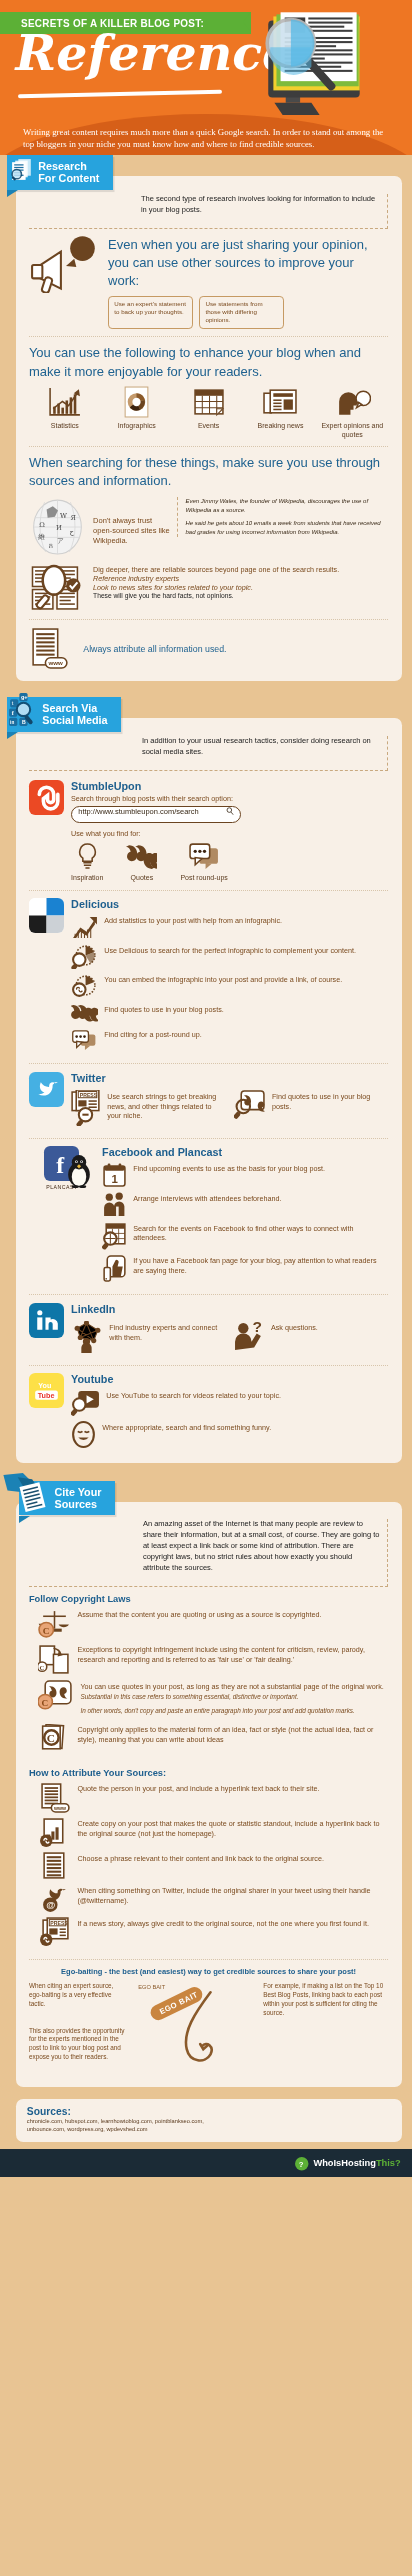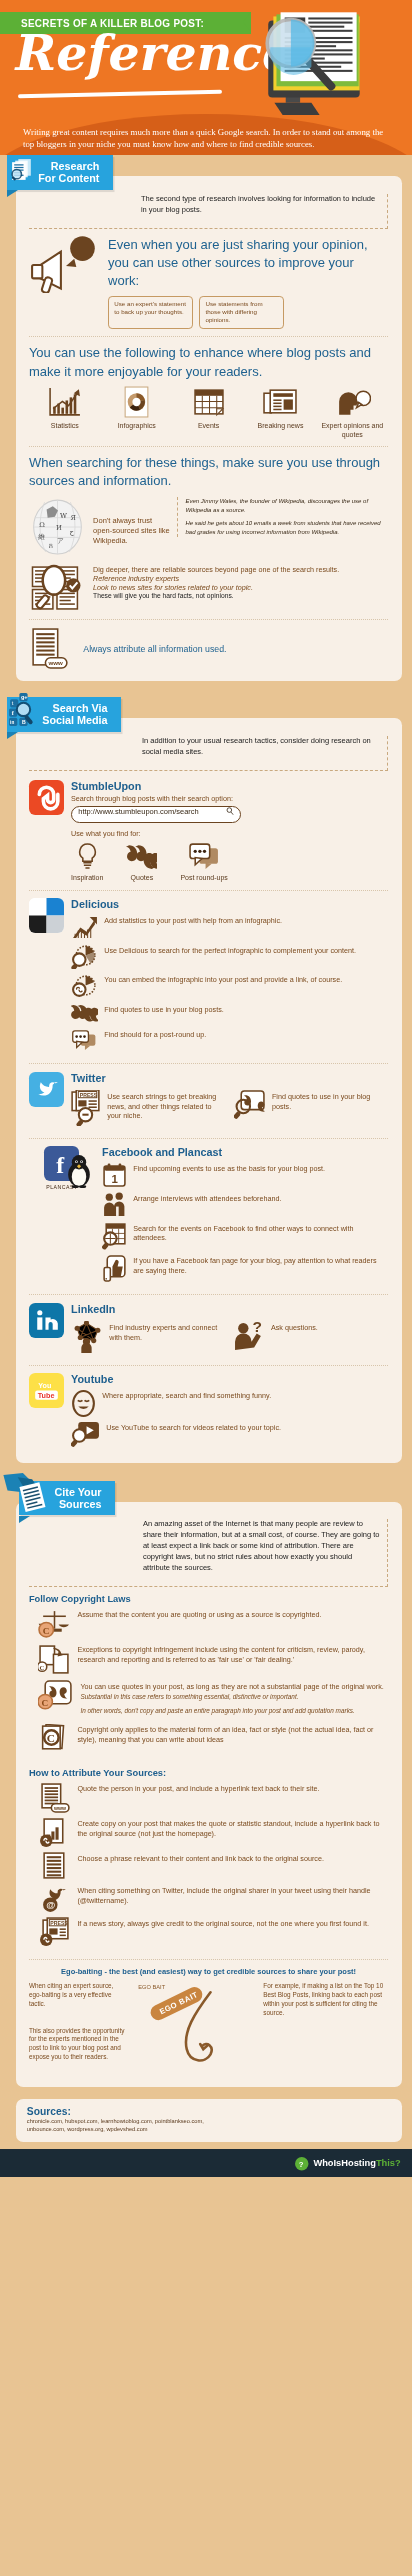--- a/index.html
+++ b/index.html
@@ -51,21 +51,20 @@
   
   .section { position: relative; padding: 0 0 4.1px 0; }
   .sec-head {
     position: relative; display: inline-block; background: #27a3dd;
     padding: 5.2px 13.4px 5.2px 31px; margin-left: 7.2px; z-index: 5;
     box-shadow: 1.5px 2.1px 0 rgba(0,0,0,.10);
   }
   .sec-head h2 {
     color: #fff; font-size: 10.8px; line-height: 1.12; font-weight: bold;
     font-family: "Liberation Sans Narrow","Liberation Sans",sans-serif;
-    text-align: right;
   }
   .sec-head::after {
     content:""; position:absolute; left:0; bottom:-7.2px;
     border-left: 11.3px solid #1b82b5; border-bottom: 7.2px solid transparent;
   }
   .sec-head-icon { position: absolute; left: 3.1px; top: 2.1px; }
   .card {
     background: #f8f0e7; border-radius: 7.2px;
     margin: -13.4px 10.3px 0 15.5px; padding: 17.5px 13.4px 10.3px 13.4px; position: relative;
   }
@@ -239,21 +238,21 @@
           <div class="lead-blue">Even when you are just sharing your opinion, you can use other sources to improve your work:</div>
           <div style="display:flex;gap:6.2px;margin-top:5.2px;">
             <div class="pill">Use an expert's statement to back up your thoughts.</div>
             <div class="pill">Use statements from those with differing opinions.</div>
           </div>
         </div>
       </div>
 
       <div class="divider"></div>
 
-      <div class="lead-blue">You can use the following to enhance where blog posts and make it more enjoyable for your readers.</div>
+      <div class="lead-blue">You can use the following to enhance your blog when and make it more enjoyable for your readers.</div>
 
       <div class="feat-row">
         <div class="feat">
           <svg width="36" height="32" viewBox="0 0 70 62">
             <g stroke="#6b4420" stroke-width="3" fill="none">
                 <path d="M6 4v52h58"></path>
               </g>
             <g fill="#6b4420">
               <rect x="12" y="40" width="5" height="14"></rect>
                 <rect x="20" y="34" width="5" height="20"></rect>
@@ -548,21 +547,21 @@
               <rect x="22" y="10" width="34" height="26" rx="5" fill="#b08a62"></rect>
               <path d="M32 34 L32 46 L44 36 Z" fill="#b08a62"></path>
               <rect x="4" y="2" width="36" height="26" rx="5" fill="#fff" stroke="#6b4420" stroke-width="3"></rect>
               <path d="M13 26 L13 40 L26 28 Z" fill="#fff" stroke="#6b4420" stroke-width="3"></path>
               <g fill="#3d2410">
                   <circle cx="13" cy="15" r="3"></circle>
                   <circle cx="22" cy="15" r="3"></circle>
                   <circle cx="31" cy="15" r="3"></circle>
                 </g>
             </svg>
-            <div class="txt">Find should for a post-round up.</div>
+            <div class="txt">Find citing for a post-round up.</div>
           </div>
         </div>
       </div>
 
       <div class="divider"></div>
 
       <div class="sm-block">
         <div class="sm-logo" style="background:#45b0e3">
           <svg width="35" height="35" viewBox="0 0 68 68">
               <path d="M56 20 a14 14 0 0 1 -5 2 a7 7 0 0 0 -12 5 v2 a18 18 0 0 1 -16 -9 s-7 14 7 20 a19 19 0 0 1 -12 3 c13 7 28 0 28 -17 a8 8 0 0 0 0 -1 a10 10 0 0 0 4 -5z" fill="#fff"></path>
@@ -723,36 +722,36 @@
         <div class="sm-logo" style="background:#fde047">
           <svg width="35" height="35" viewBox="0 0 68 68">
             <text x="18" y="30" fill="#fff" font-size="14" font-family="Liberation Sans, sans-serif" font-weight="bold">You</text>
             <rect x="12" y="34" width="44" height="18" rx="4" fill="#fff"></rect>
             <text x="17" y="48" fill="#e8342a" font-size="14" font-family="Liberation Sans, sans-serif" font-weight="bold">Tube</text>
           </svg>
         </div>
         <div style="flex:1">
           <div class="sm-name">Youtube</div>
           <div class="icon-row">
+            <svg class="ico" width="29" height="27" viewBox="0 0 56 52">
+              <rect x="14" y="2" width="40" height="32" rx="6" fill="#6b4420"></rect>
+              <polygon points="30,10 30,26 44,18" fill="#fff"></polygon>
+              <circle cx="16" cy="28" r="12" fill="#fff" stroke="#6b4420" stroke-width="4"></circle>
+              <rect x="2" y="36" width="9" height="14" rx="4" transform="rotate(40 6 42)" fill="#6b4420"></rect>
+            </svg>
+            <div class="txt">Use YouTube to search for videos related to your topic.</div>
+          </div>
+          <div class="icon-row">
             <svg class="ico" width="25" height="27" viewBox="0 0 48 52">
               <ellipse cx="24" cy="26" rx="20" ry="24" fill="none" stroke="#6b4420" stroke-width="4"></ellipse>
               <path d="M13 20 a6 5 0 0 0 9 0" stroke="#6b4420" stroke-width="3.4" fill="none"></path>
               <path d="M26 20 a6 5 0 0 0 9 0" stroke="#6b4420" stroke-width="3.4" fill="none"></path>
               <path d="M14 32 a12 10 0 0 0 20 0z" fill="#6b4420"></path>
             </svg>
             <div class="txt">Where appropriate, search and find something funny.</div>
-          </div>
-          <div class="icon-row">
-            <svg class="ico" width="29" height="27" viewBox="0 0 56 52">
-              <rect x="14" y="2" width="40" height="32" rx="6" fill="#6b4420"></rect>
-              <polygon points="30,10 30,26 44,18" fill="#fff"></polygon>
-              <circle cx="16" cy="28" r="12" fill="#fff" stroke="#6b4420" stroke-width="4"></circle>
-              <rect x="2" y="36" width="9" height="14" rx="4" transform="rotate(40 6 42)" fill="#6b4420"></rect>
-            </svg>
-            <div class="txt">Use YouTube to search for videos related to your topic.</div>
           </div>
         </div>
       </div>
     </div>
   </div>
 
   <div class="section" style="margin-top:13.4px">
     <div class="sec-head" style="padding-left:36px;margin-left:18.5px">
       <svg class="sec-head-icon" style="left:-16.5px;top:-9.3px" width="52" height="41" viewBox="0 0 100 80">
         <path d="M2 6 L40 2 L58 20 L44 40 L10 36 Z" fill="#1b82b5"></path>

